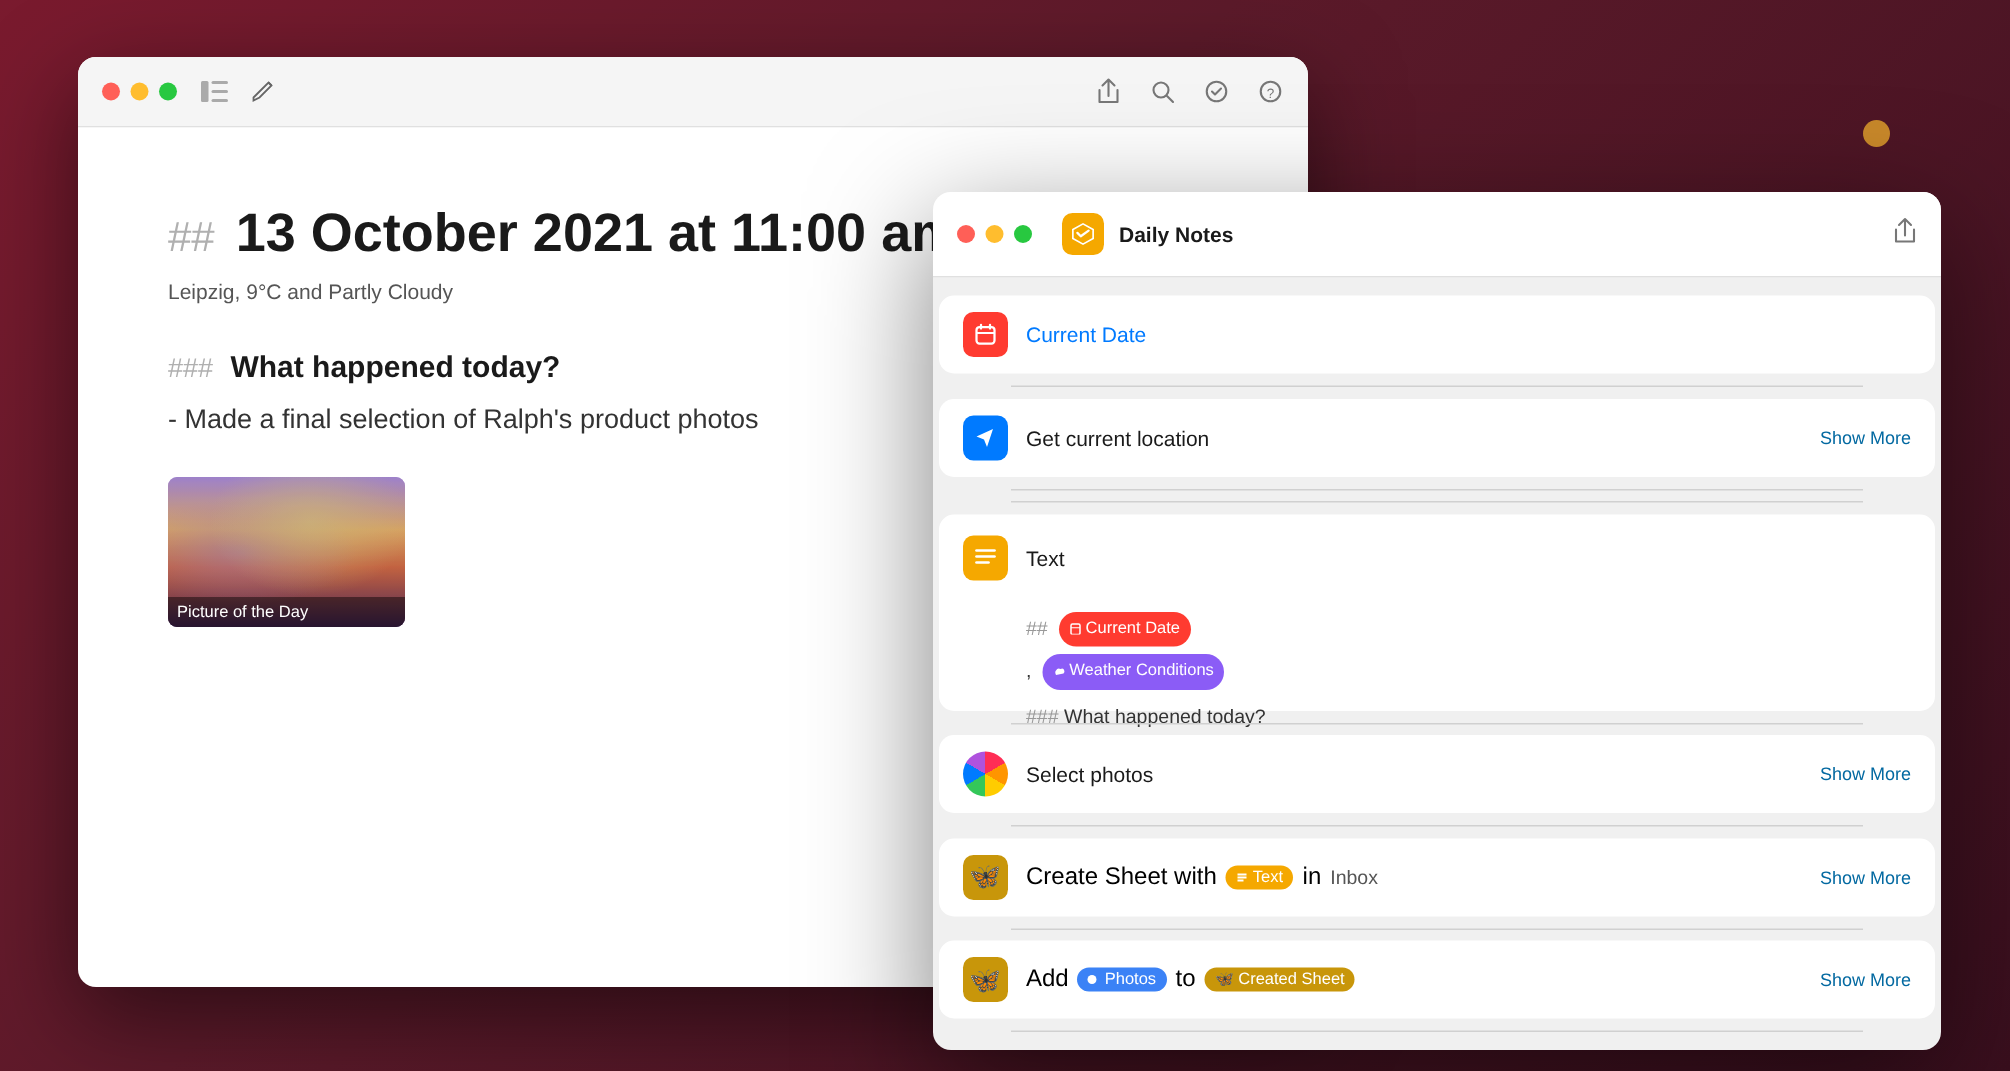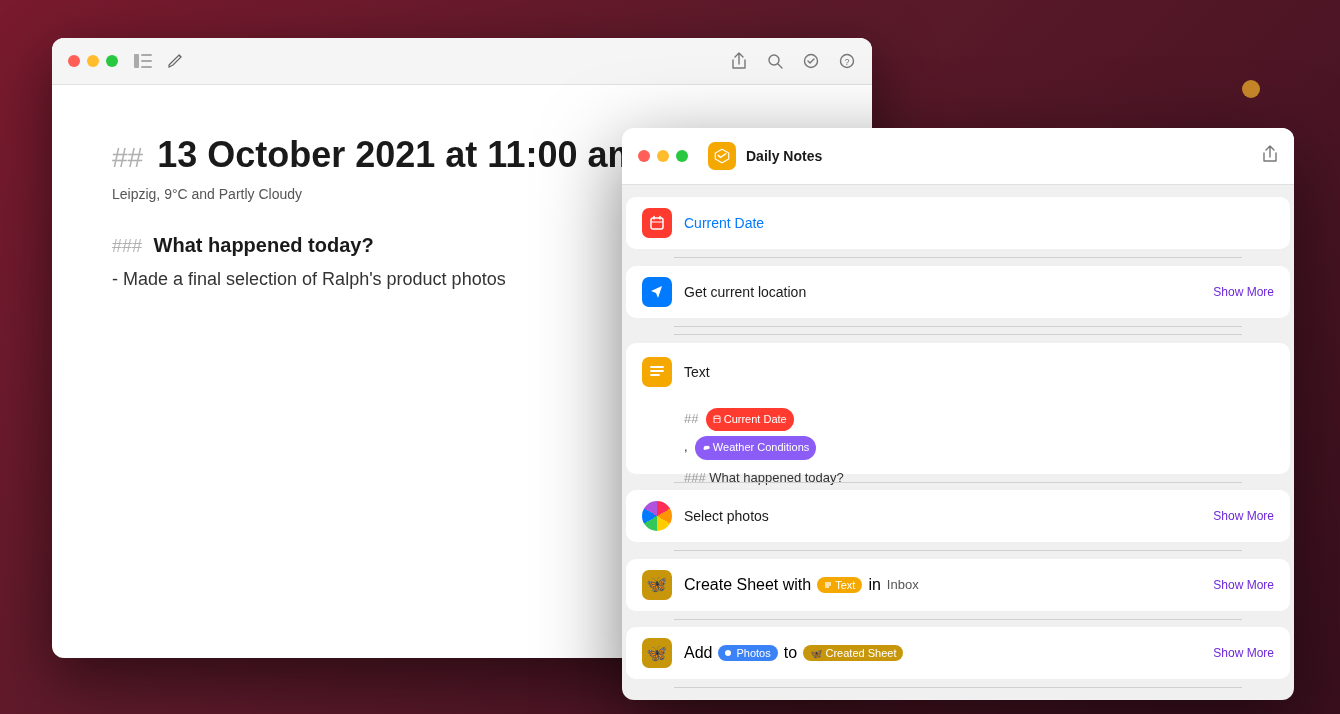--- a/index.html
+++ b/index.html
@@ -264,21 +264,21 @@
     .icon-butterfly { background: #c8960a; }
 
     .shortcut-label {
       font-size: 14px;
       color: #1a1a1a;
       flex: 1;
     }
 
     .shortcut-show-more {
       font-size: 12px;
-      color: #6d28d9;
+      color: #0369a1;
       margin-left: auto;
       cursor: pointer;
     }
 
     
     .divider-line {
       height: 1px;
       background: #d0d0d0;
       margin: 0 48px;
       position: relative;
@@ -385,20 +385,32 @@
 
     <div class="notes-section-heading">
       <span class="notes-section-prefix">###</span>
       <span>What happened today?</span>
     </div>
 
     <ul class="notes-list">
       <li>Made a final selection of Ralph's product photos</li>
     </ul>
 
+    <div class="notes-image-container">
+      <div class="notes-image-bg">
+
+        <div style="width:100%;height:100%;background:
+          radial-gradient(ellipse at 60% 30%, rgba(200,180,120,0.7) 0%, transparent 50%),
+          radial-gradient(ellipse at 30% 50%, rgba(150,120,180,0.6) 0%, transparent 50%),
+          linear-gradient(180deg, #9b7ec8 0%, #d4a060 35%, #c06040 60%, #4a2858 100%);
+          opacity:0.9;
+        "></div>
+      </div>
+      <div class="notes-image-label">Picture of the Day</div>
+    </div>
   </div>
 </div>
 
 <div class="shortcuts-window">
   <div class="shortcuts-titlebar">
     <div class="shortcuts-traffic-lights">
       <div class="tl-red"></div>
       <div class="tl-yellow"></div>
       <div class="tl-green"></div>
     </div>

